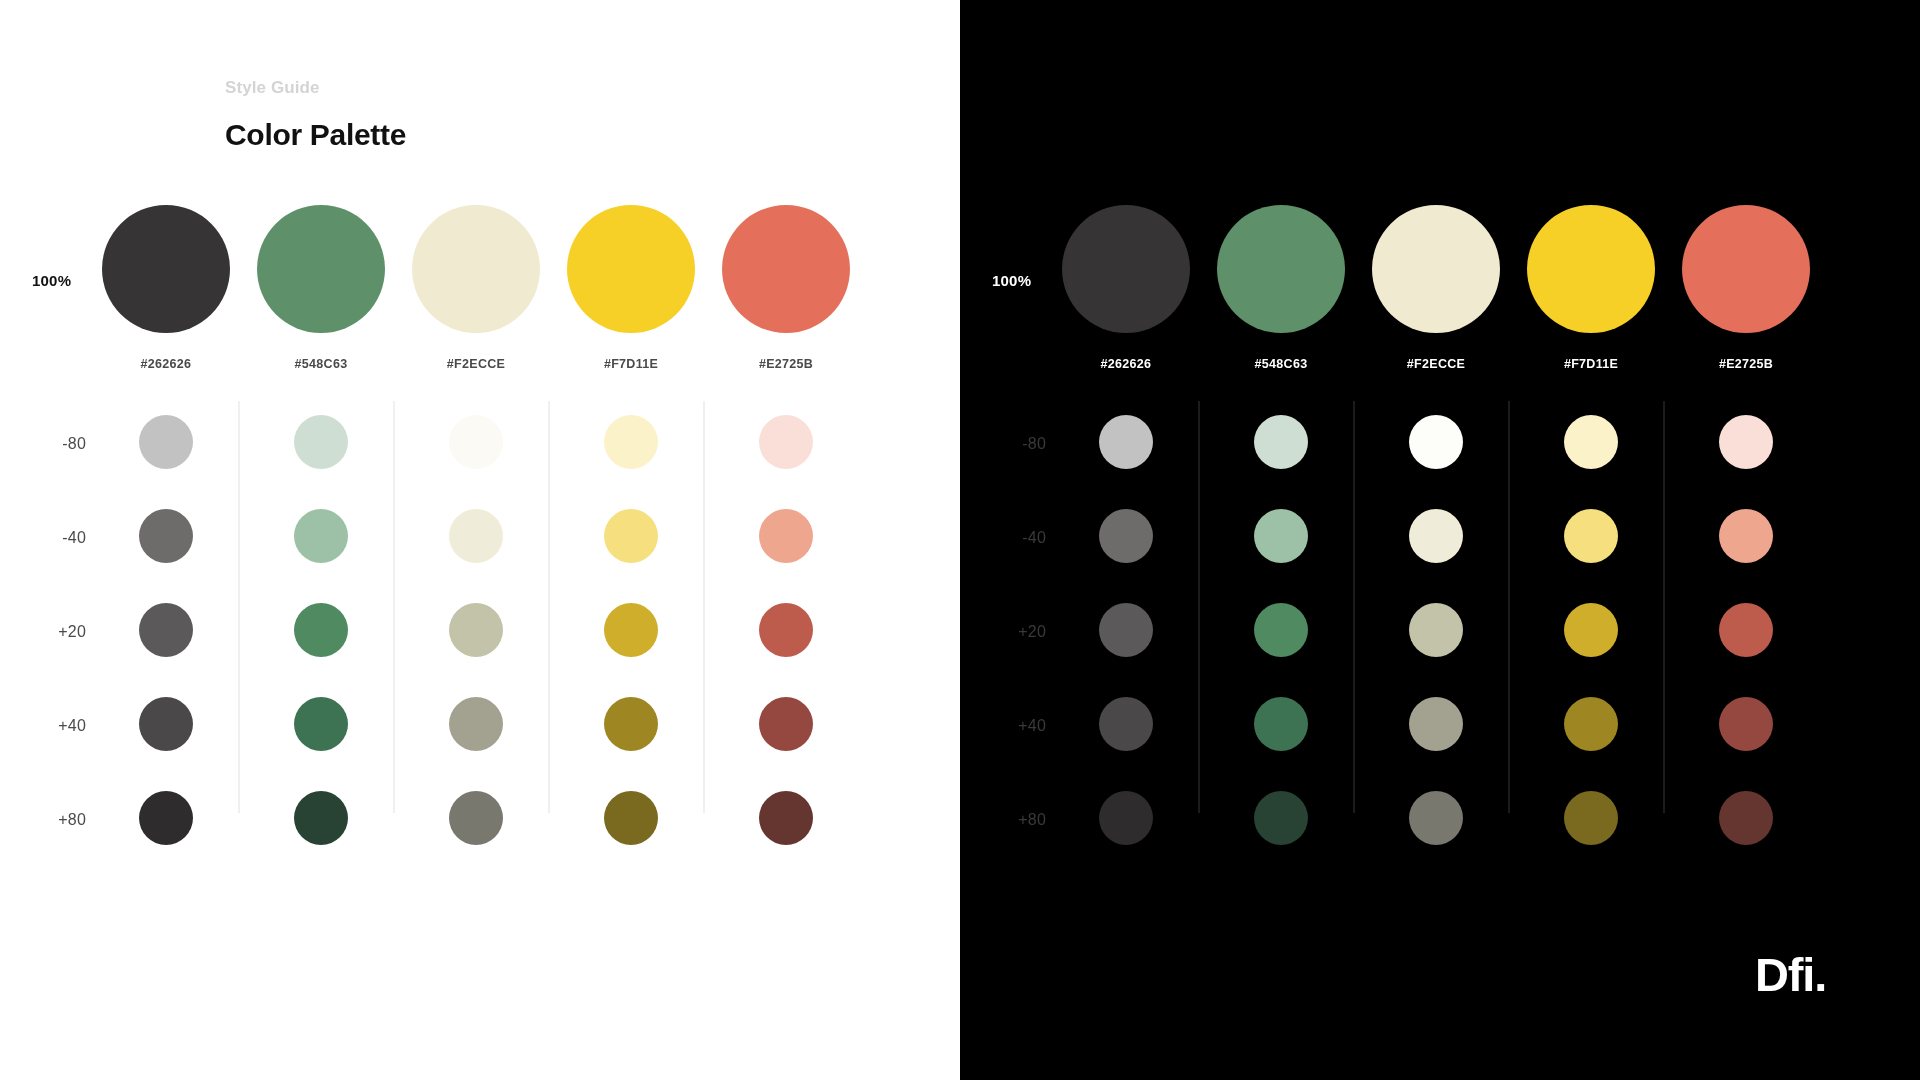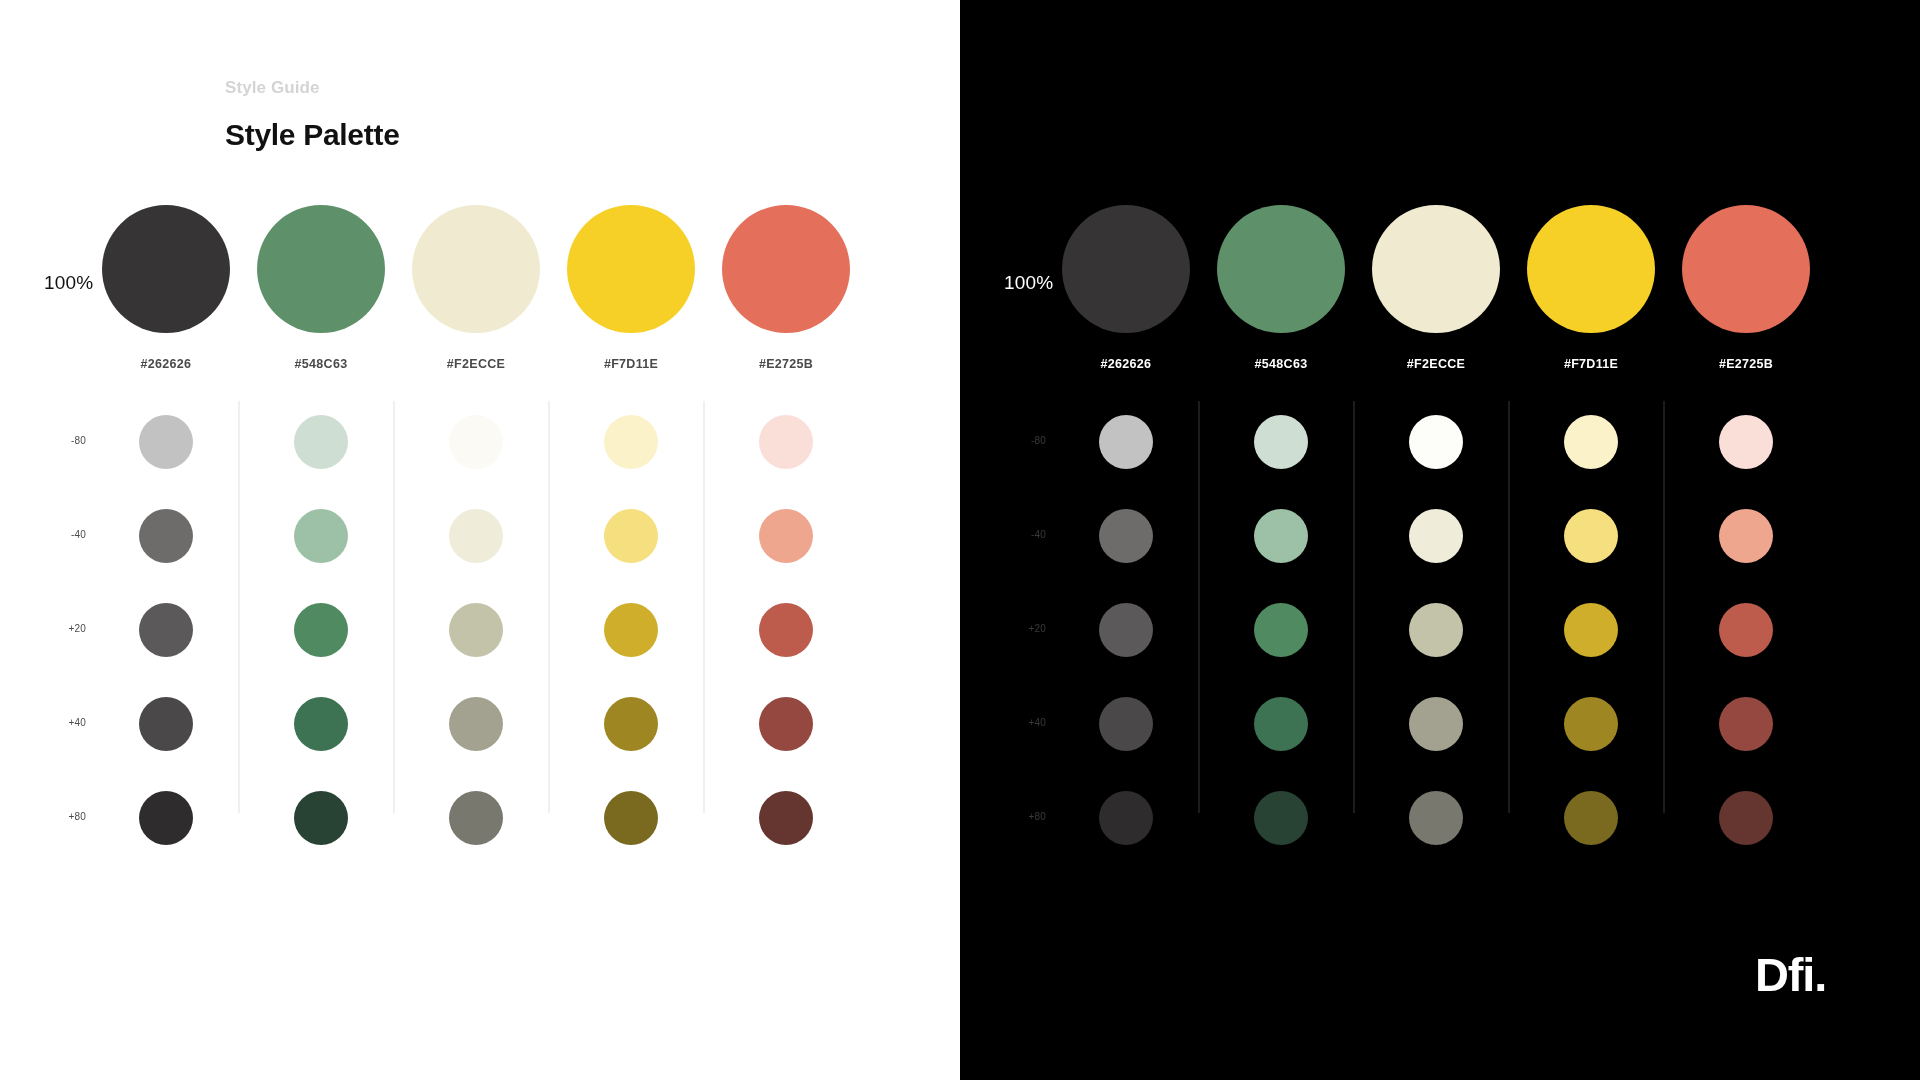--- a/index.html
+++ b/index.html
@@ -25,22 +25,22 @@
   .title {
     font-size:30px; font-weight:bold; color:#111111;
     letter-spacing:-0.3px; margin-top:19px; line-height:1.2;
   }
 
   
   .main-row {
     position:absolute; left:0; top:205px; width:100%; height:160px;
   }
   .row-label-main {
-    position:absolute; left:44px; top:272px;
-    font-size:19px; font-weight:normal; color:#111111;
+    position:absolute; left:32px; top:272px;
+    font-size:15px; font-weight:bold; color:#111111;
     letter-spacing:0.2px;
   }
   .panel-dark .row-label-main { color:#ffffff; }
 
   .main-swatch { position:absolute; top:0; }
   .main-circle {
     width:128px; height:128px; border-radius:50%;
   }
   .main-hex {
     margin-top:24px; text-align:center; width:128px;
@@ -59,39 +59,39 @@
   .tint-circle { width:54px; height:54px; border-radius:50%; }
 
   .divider {
     position:absolute; top:6px; width:2px; height:412px;
     background:#f0f0f0;
   }
   .panel-dark .divider { background:#1c1c1c; }
 
   .tint-row-label {
     position:absolute; left:0; width:86px; text-align:right;
-    font-size:10px; color:#4a4a4a; letter-spacing:0.2px;
+    font-size:16px; color:#4a4a4a; letter-spacing:0.2px;
   }
   .panel-dark .tint-row-label { color:#3a3a3a; }
 
   
   .brandmark {
     position:absolute; right:94px; bottom:82px;
     font-size:47px; font-weight:bold; color:#ffffff;
     letter-spacing:-1.2px; line-height:1;
   }
 </style>
 </head>
 <body>
 
 <div class="panel panel-light">
 
   <div class="header">
     <div class="eyebrow">Style Guide</div>
-    <div class="title">Style Palette</div>
+    <div class="title">Color Palette</div>
   </div>
 
   <div class="row-label-main">100%</div>
 
   <div class="main-row">
       <div class="main-swatch" style="left: 102px;">
         <div class="main-circle" style="background: rgb(54, 52, 52);"></div>
         <div class="main-hex">#262626</div>
       </div>
       <div class="main-swatch" style="left: 257px;">

